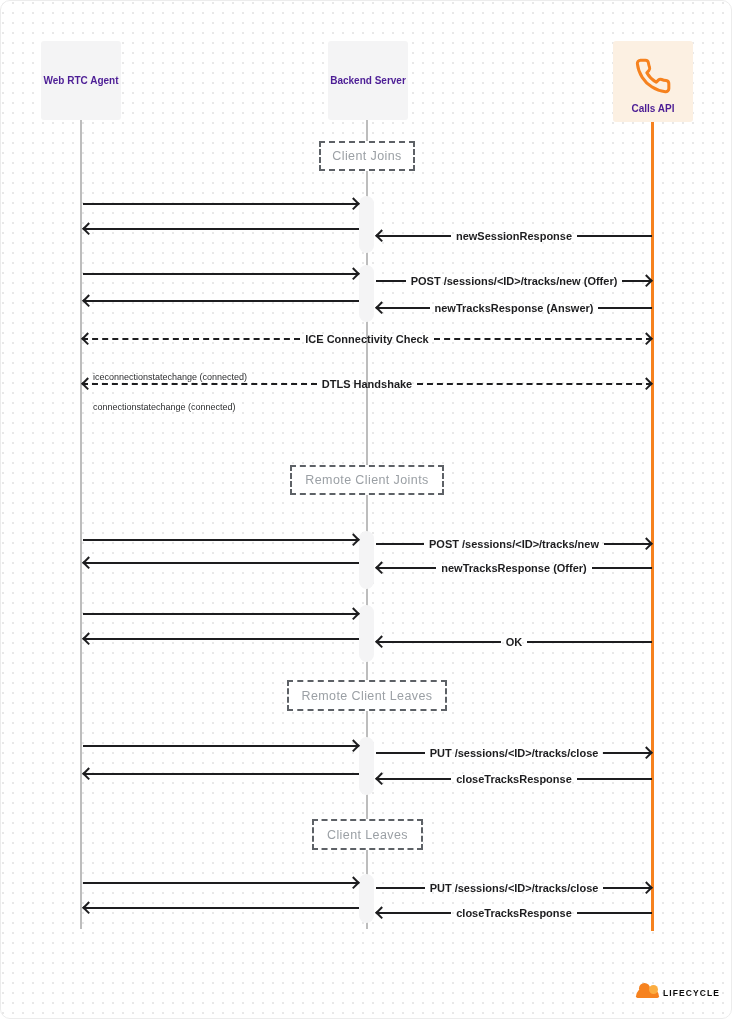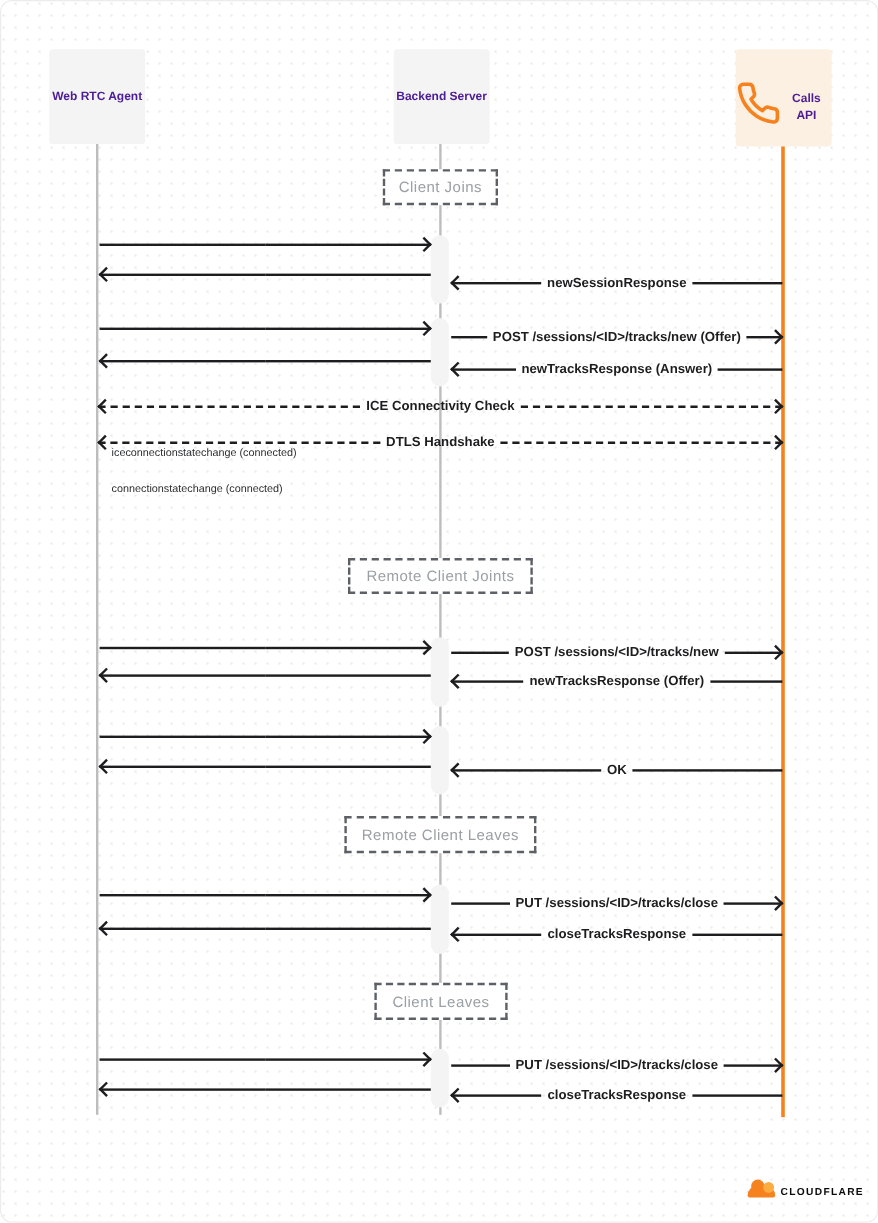--- a/index.html
+++ b/index.html
@@ -11,21 +11,21 @@
     background-image:radial-gradient(#e8e8e8 1.1px, transparent 1.3px);
     background-size:10px 10px; background-position:7px 7px;
     border:1px solid #ececec; border-radius:10px;
   }
   
   .actor {
     position:absolute; display:flex; align-items:center; justify-content:center;
     background:#f4f4f5; border-radius:3px; text-align:center;
     font-weight:bold; font-size:10px; color:#4c1d95; line-height:1.4; z-index:5;
   }
-  .actor.api { flex-direction:row; justify-content:center;
+  .actor.api { flex-direction:column; justify-content:center;
     background:#fcf0e2; padding-top:9px; }
   .actor.api .api-label { margin-top:7px; }
   
   .lifeline { position:absolute; width:2px; background:#bdbdbd; z-index:1; }
   .lifeline.orange { background:#f6821f; width:2.5px; }
   
   .act { position:absolute; left:358px; width:15px; background:#f4f4f5;
     border-radius:8px; z-index:2; }
   
   .phase {
@@ -132,21 +132,21 @@
     <span class="h hl"></span>
   </div>
 
   <div class="msg dashed" style="left:81px;top:329px;width:570px">
     <span class="lbl">ICE Connectivity Check</span>
     <span class="h hl"></span>
     <span class="h hr"></span>
   </div>
   <span class="event" style="left:92px;top:343px">iceconnectionstatechange (connected)</span>
 
-  <div class="msg dashed" style="left:81px;top:359px;width:570px">
+  <div class="msg dashed" style="left:81px;top:374px;width:570px">
     <span class="lbl">DTLS Handshake</span>
     <span class="h hl"></span>
     <span class="h hr"></span>
   </div>
   <span class="event" style="left:92px;top:373px">connectionstatechange (connected)</span>
 
 
   <div class="msg" style="left:82px;top:530px;width:276px">
       <span class="h hr"></span>
     </div>
@@ -199,16 +199,16 @@
       <span class="h hl"></span>
     </div>
   <div class="msg" style="left:375px;top:903px;width:276px">
     <span class="lbl">closeTracksResponse</span>
     <span class="h hl"></span>
   </div>
 
   <div class="title">LIFECYCLE OF A SESSION</div>
   <div class="brand">
     <span class="cloud"></span>
-    <span class="brand-text">CLOUDFLARE</span>
+    <span class="brand-text">LIFECYCLE</span>
   </div>
 
 </div>
 
 </body></html>

